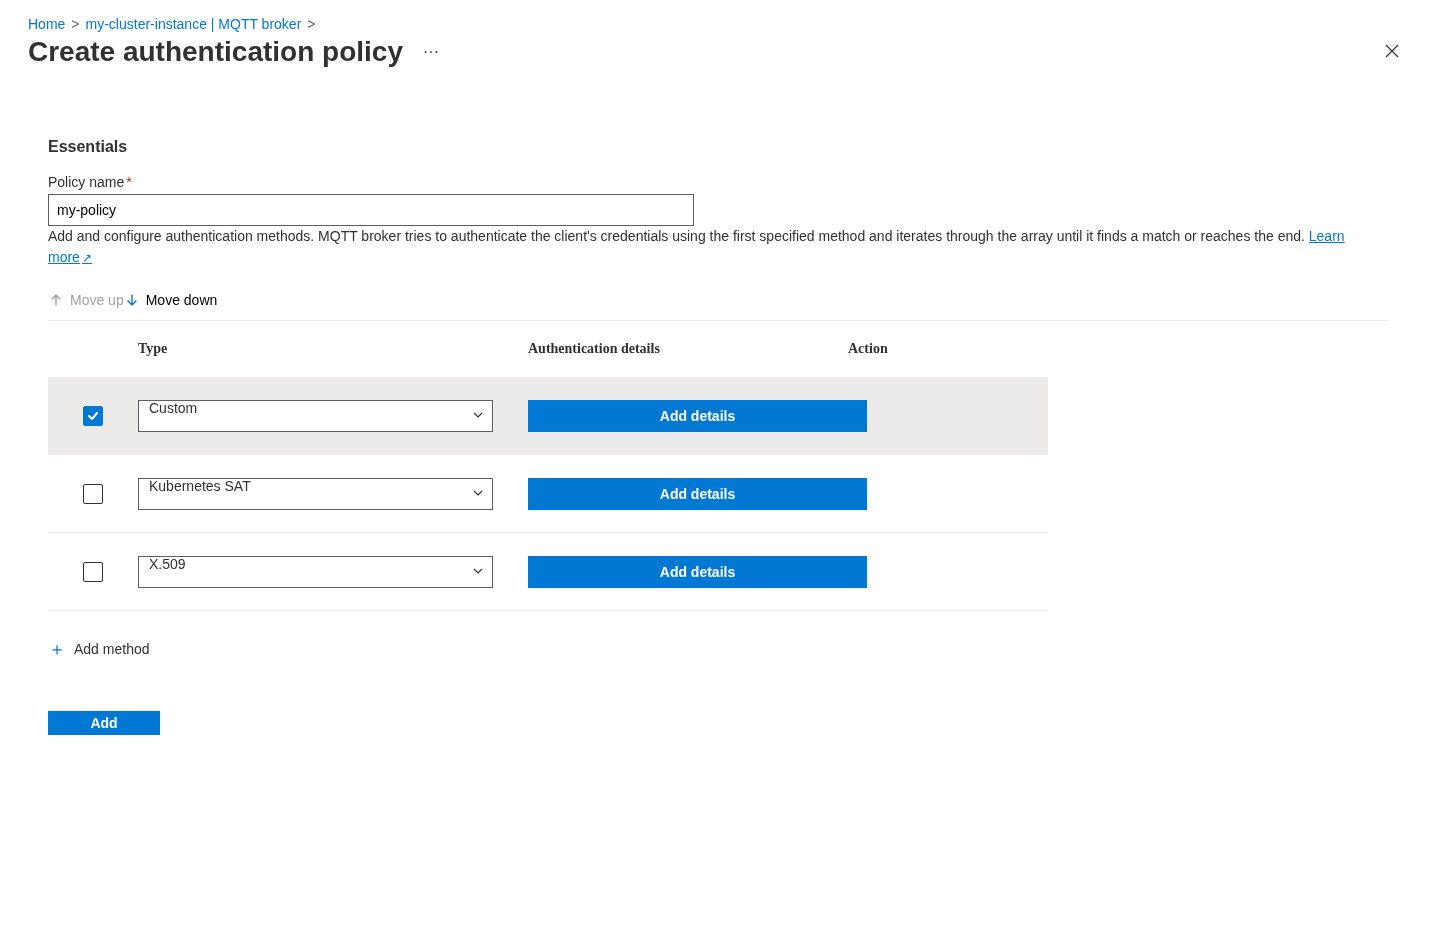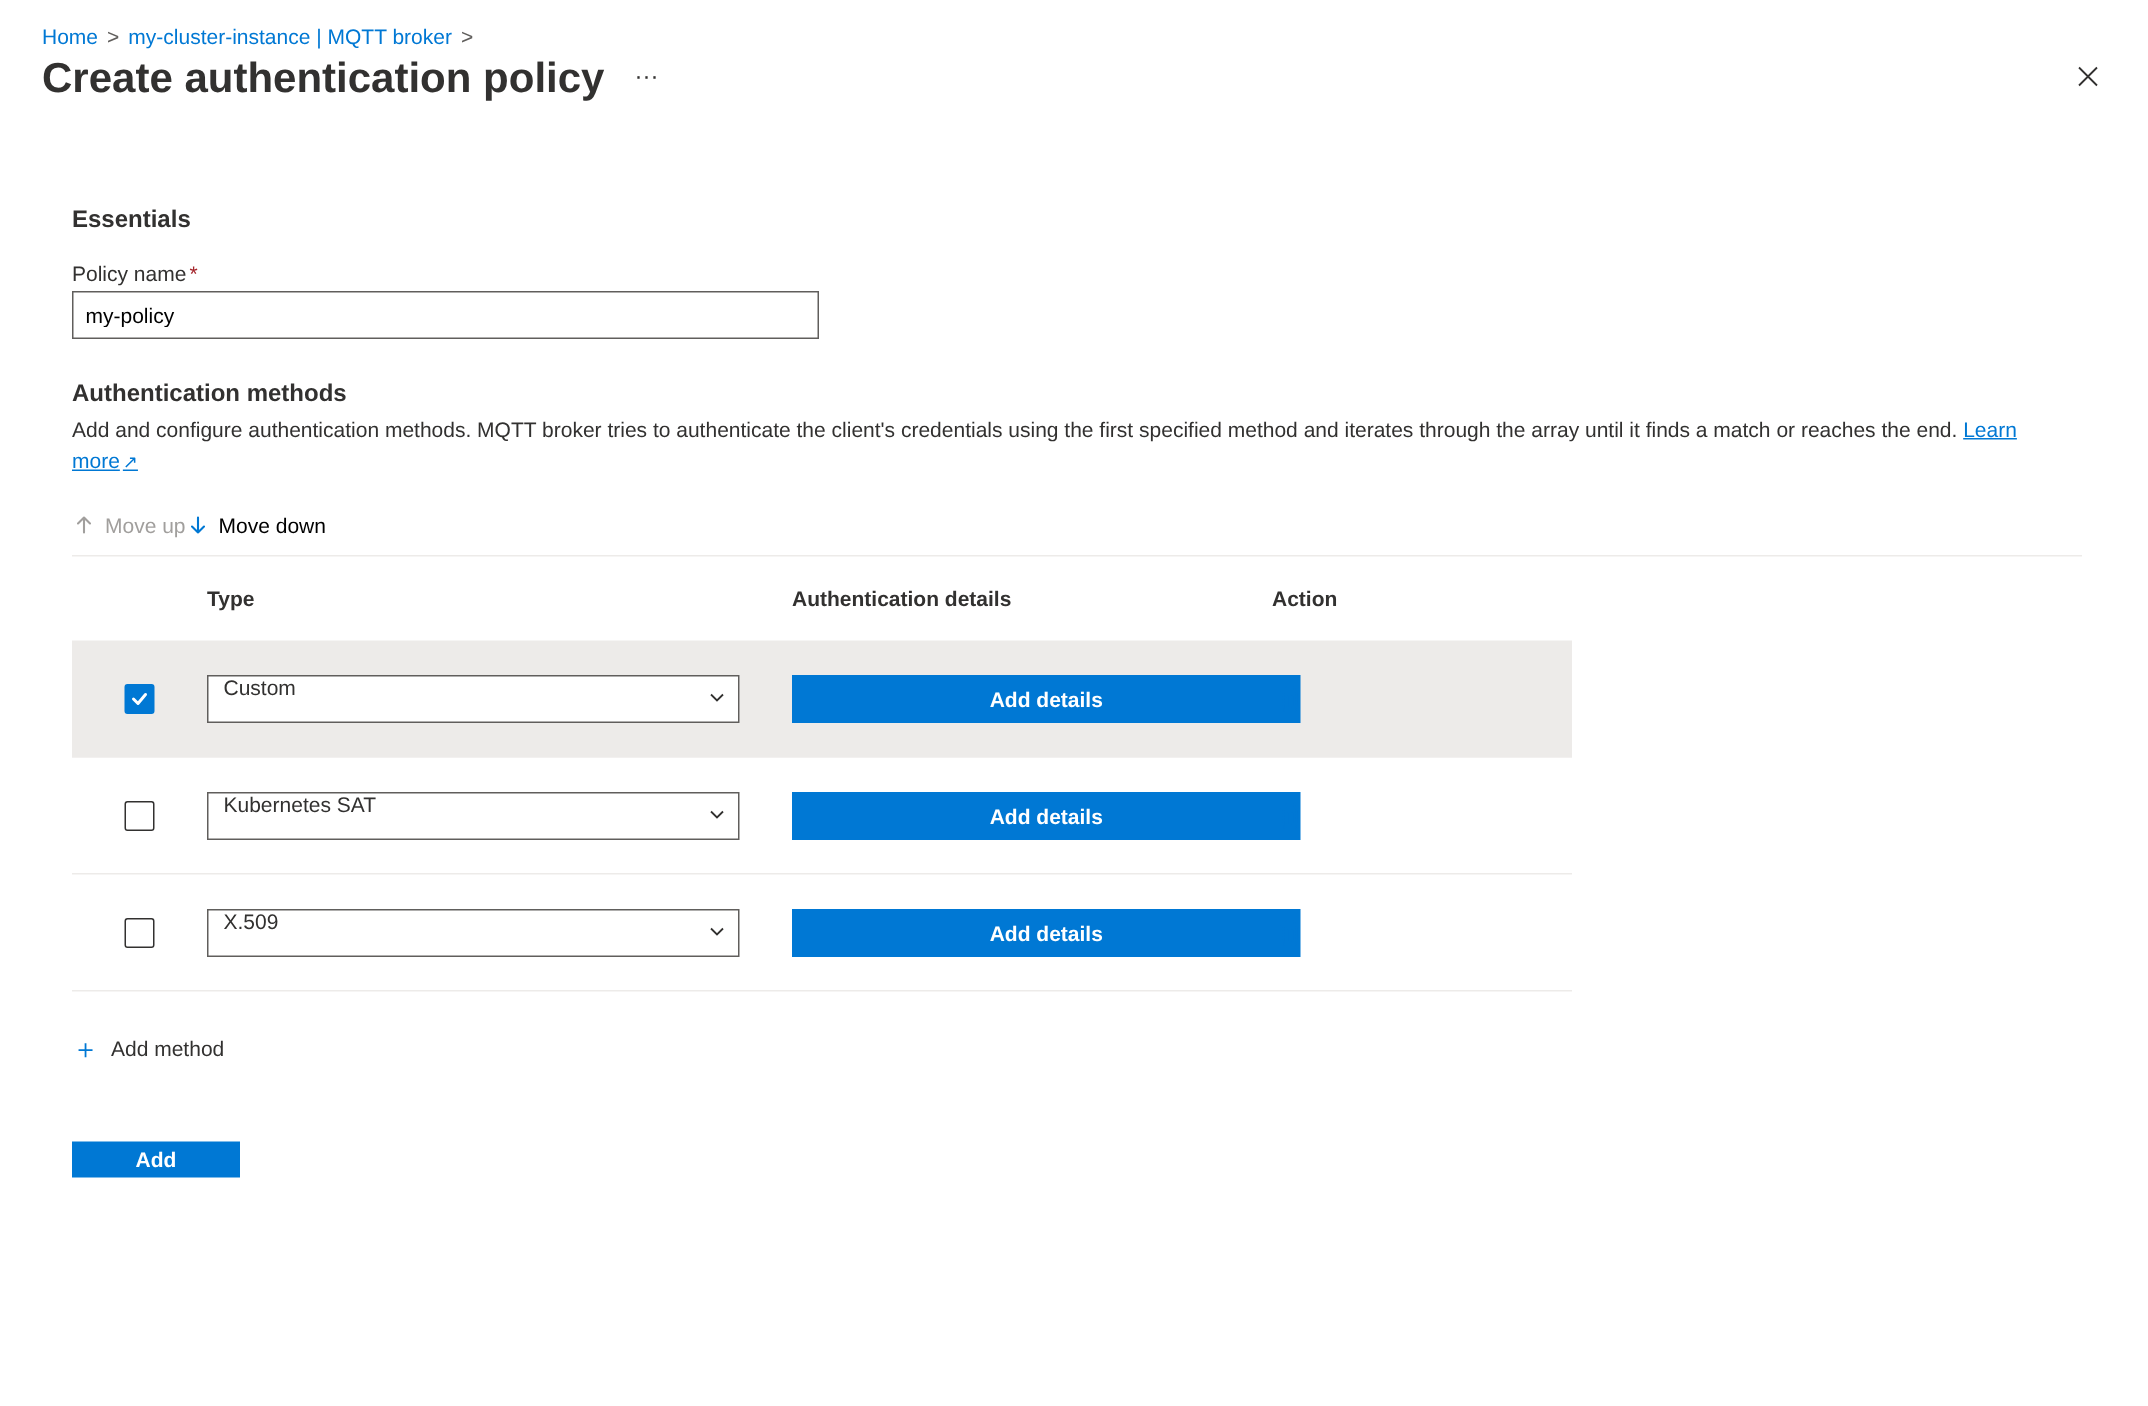--- a/index.html
+++ b/index.html
@@ -31,21 +31,21 @@
   }
   .close-btn {
     background: none; border: none; cursor: pointer;
     padding: 4px; color: #323130;
   }
   .content { margin-left: 20px; margin-top: 70px; max-width: 1340px; }
   .section-heading { font-size: 16px; font-weight: 700; margin: 12px 0 18px 0; }
   .field-label { font-size: 14px; margin-bottom: 4px; }
   .req { color: #a4262c; margin-left: 2px; }
   .text-input {
-    width: 498px; height: 32px; padding: 4px 8px;
+    width: 646px; height: 32px; padding: 4px 8px;
     border: 1px solid #605e5c; font-size: 14px;
     font-family: inherit;
   }
   .subheading { font-size: 16px; font-weight: 600; margin: 28px 0 4px 0; }
   .desc { font-size: 14px; color: #323130; line-height: 1.5; margin:0 0 4px 0;}
   .learn-link { color: #0078d4; text-decoration: underline; cursor: pointer; }
   .ext-icon { font-size: 12px; margin-left:2px;}
   .toolbar {
     display: flex; margin-top: 22px; padding-bottom: 10px;
     border-bottom: 1px solid #edebe9;
@@ -57,21 +57,21 @@
   }
   .tool-btn.disabled { color: #a19f9d; cursor: default; }
   .tool-btn .ico { width:16px; height:16px; display:inline-flex; align-items:center; justify-content:center;}
   .table { width: 1000px; margin-top: 0; }
   .thead, .trow {
     display: grid;
     grid-template-columns: 90px 390px 320px 200px;
     align-items: center;
   }
   .thead { height: 56px; font-weight: 600; }
-  .thead > div { padding: 0 0; }
+  .thead > div { padding: 0 0; font-family: Liberation Serif, serif; }
   .trow {
     height: 78px;
     border-bottom: 1px solid #edebe9;
   }
   .trow.selected { background: #edebe9; }
   .cell-check { display:flex; justify-content:center; }
   .checkbox {
     width: 20px; height: 20px; border: 1px solid #323130;
     border-radius: 2px; background: #fff; cursor: pointer;
     display:flex; align-items:center; justify-content:center;
@@ -131,21 +131,20 @@
 
   <div class="content">
 
     <h2 class="section-heading">Essentials</h2>
 
     <div class="field-label">
       <span>Policy name</span><span class="req">*</span>
     </div>
     <input class="text-input" type="text" value="my-policy" style="">
 
-    <h2 class="subheading">Authentication methods</h2>
     <p class="desc">
       <span>Add and configure authentication methods. MQTT broker tries to authenticate the client's credentials using the first specified method and iterates through the array until it finds a match or reaches the end. </span><a class="learn-link"><span>Learn more</span><span class="ext-icon">↗</span></a>
     </p>
 
     <div class="toolbar">
       <button class="tool-btn disabled">
         <span class="ico">
           <svg width="14" height="14" viewBox="0 0 14 14">
               <path d="M7 12 V2 M3 6 L7 2 L11 6" stroke="#a19f9d" stroke-width="1.4" fill="none" stroke-linecap="round" stroke-linejoin="round"></path>
             </svg>

